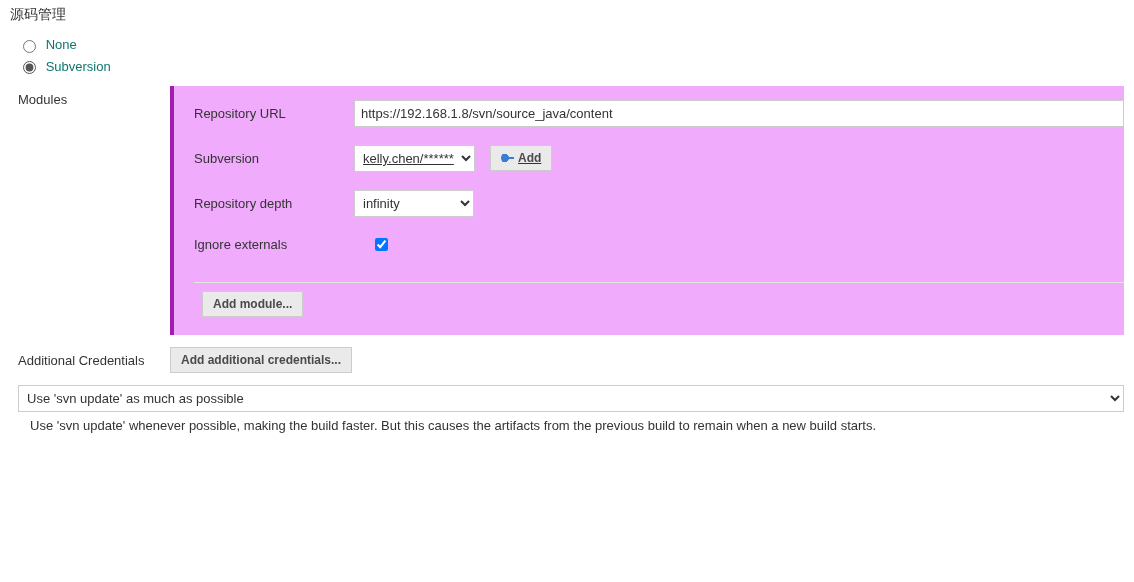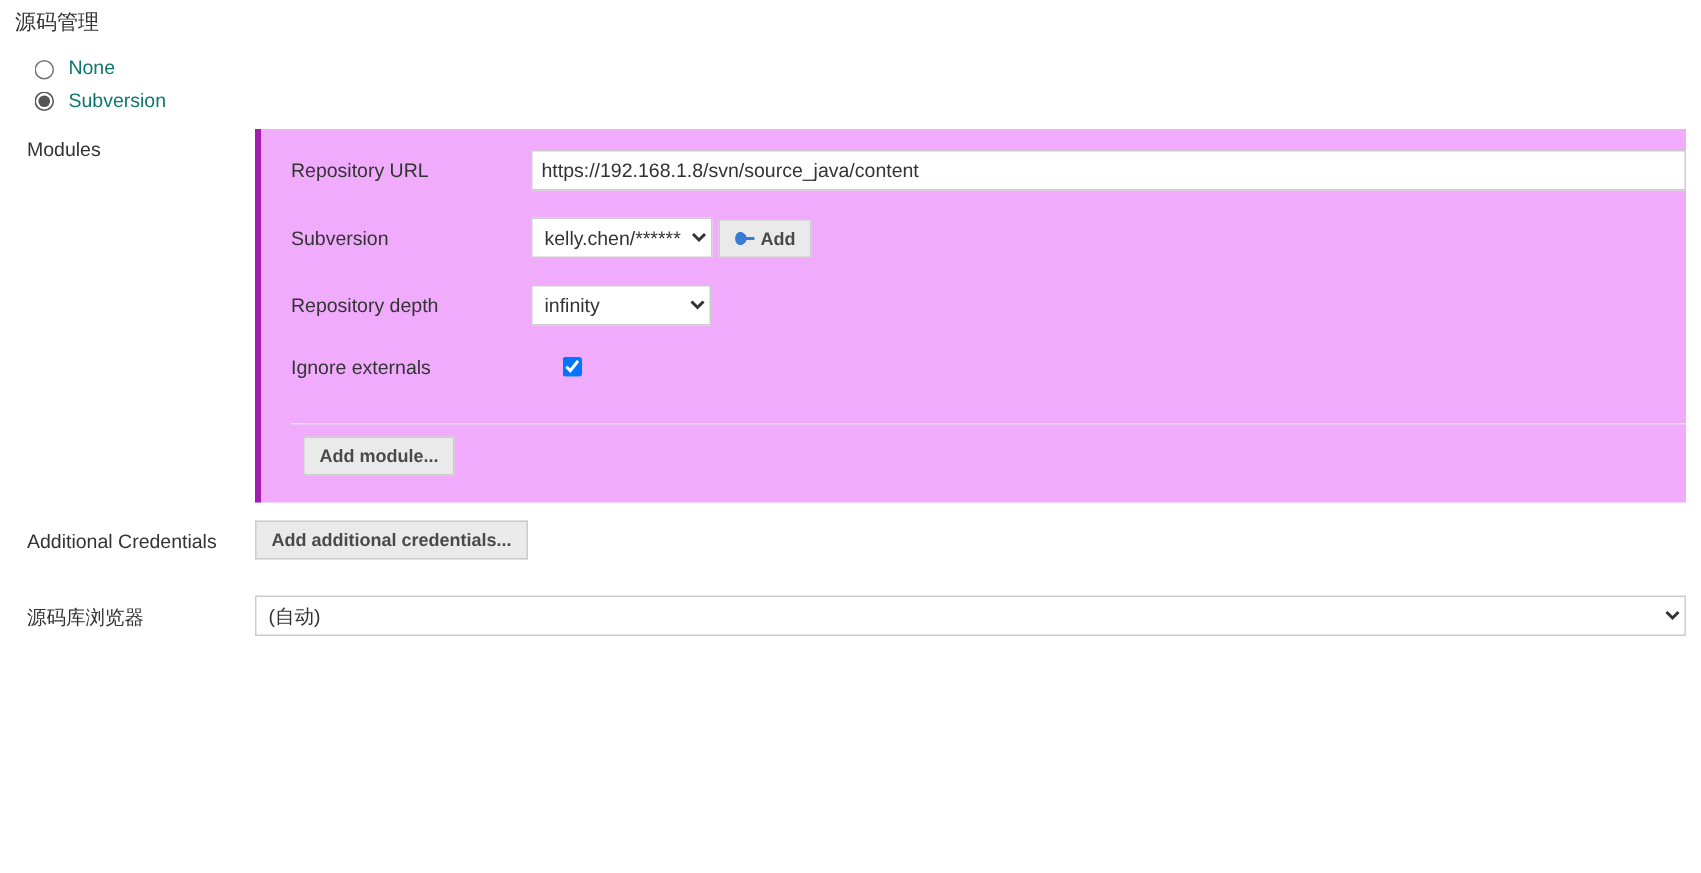--- a/index.html
+++ b/index.html
@@ -132,21 +132,21 @@
 
         <div class="inner-row">
           <div class="inner-label">Repository URL</div>
           <div class="inner-ctrl">
             <input type="text" class="text-input" value="https://192.168.1.8/svn/source_java/content" style="">
           </div>
         </div>
 
         <div class="inner-row">
           <div class="inner-label">Subversion</div>
-          <div class="inner-ctrl" style="display:flex;align-items:flex-end;gap:4px;">
+          <div class="inner-ctrl" style="display:flex;align-items:flex-start;gap:15px;text-decoration:underline;">
             <select class="select-input">
               <option>kelly.chen/******</option>
             </select>
             <button class="btn btn-icon">
               <span class="key-icon"></span>
               <span>Add</span>
             </button>
           </div>
         </div>
 
@@ -175,24 +175,22 @@
   </div>
 
   <div class="cfg-row">
     <div class="cfg-label">Additional Credentials</div>
     <div class="cfg-body">
       <button class="btn">Add additional credentials...</button>
     </div>
   </div>
 
   <div class="cfg-row">
+    <div class="cfg-body">
+      <select class="select-input select-full">
+        <option>Use 'svn update' as much as possible</option>
+      </select>
+      <div class="help-text">Use 'svn update' whenever possible, making the build faster. But this causes the artifacts from the previous build to remain when a new build starts.</div>
+    </div>
   </div>
 
-  <div class="cfg-row">
-    <div class="cfg-label">源码库浏览器</div>
-    <div class="cfg-body">
-      <select class="select-input select-full">
-        <option>(自动)</option>
-      </select>
-    </div>
-  </div>
 
 </div>
 
 </body></html>

